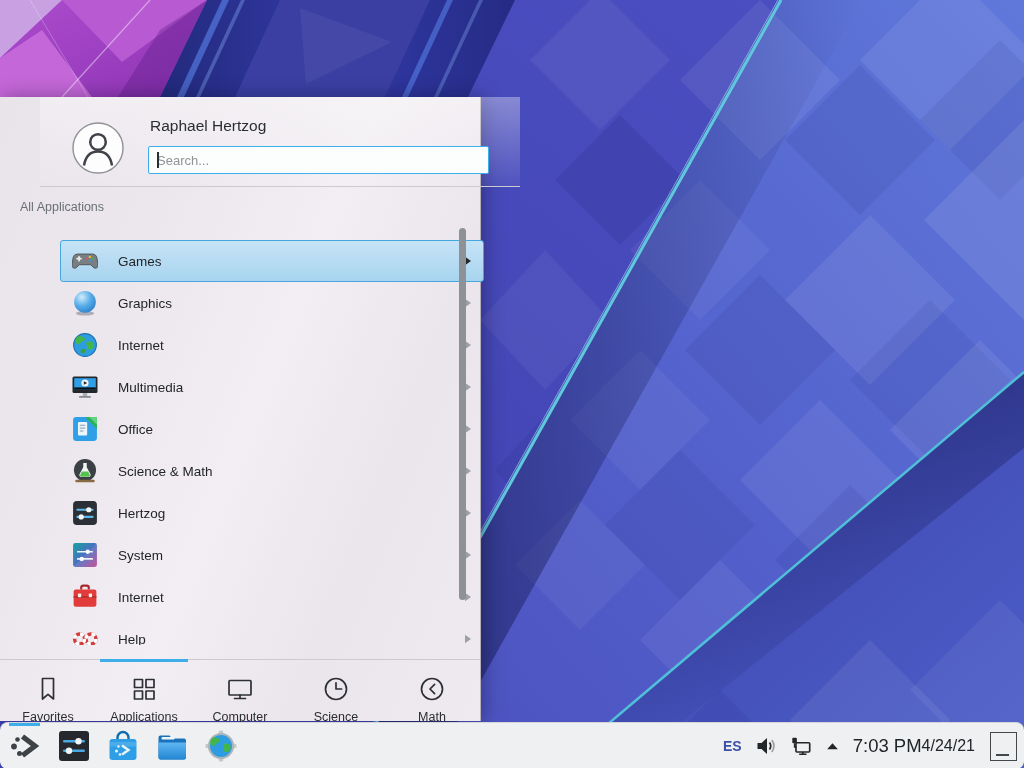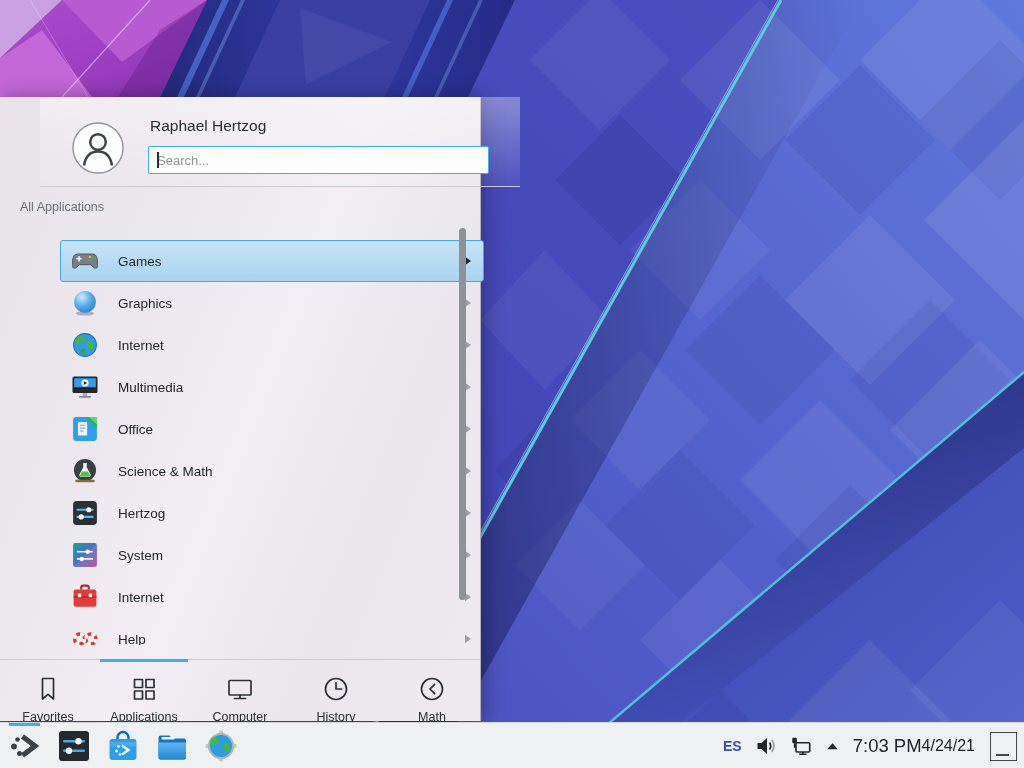--- a/index.html
+++ b/index.html
@@ -45,21 +45,21 @@
   .tab-indicator{position:absolute;top:-1px;height:3px;width:88px;background:#3daee9;}
   .tab{flex:1 1 0;display:flex;flex-direction:column;align-items:center;justify-content:flex-start;
     padding-top:14px;cursor:default;}
   .tab .ticon{width:30px;height:30px;}
   .tab .ticon svg{width:100%;height:100%;display:block;}
   .tab-label{margin-top:6px;font-size:12.5px;color:#2b2e31;}
   .oicon path,.oicon rect,.oicon circle{fill:none;stroke:#2c3034;stroke-width:1.7;stroke-linejoin:round;stroke-linecap:round;}
 
   
   .taskbar{position:absolute;left:0;top:722px;width:1024px;height:46px;background:#eff0f1;
-    border-top:1px solid #d4d6d8;display:flex;align-items:center;}
+    border-top:1px solid #d4d6d8;display:flex;align-items:center;border-radius:8px;}
   .tb-left{display:flex;align-items:center;gap:13px;padding-left:7px;}
   .tb-btn{position:relative;width:36px;height:38px;display:flex;align-items:center;justify-content:center;}
   .tb-btn svg{width:34px;height:34px;display:block;}
   .active-line{position:absolute;left:2px;top:-4px;width:31px;height:3px;background:#3daee9;}
   .tb-right{margin-left:auto;display:flex;align-items:center;gap:13px;padding-right:7px;}
   .kbd-layout{font-size:14px;font-weight:bold;color:#3c4fa8;}
   .tray-icon{width:22px;height:22px;}
   .tray-icon svg{width:100%;height:100%;display:block;}
   .tray-icon.small{width:15px;height:15px;}
   .clock{display:flex;flex-direction:row;align-items:center;line-height:1.05;color:#212529;}
@@ -410,21 +410,21 @@
           </span>
           <span class="tab-label">Computer</span>
         </div>
         <div class="tab">
           <span class="ticon">
             <svg viewBox="0 0 30 30" class="oicon">
               <circle cx="15" cy="15" r="10.5"></circle>
               <path d="M15 15V8.8M15 15h5.6"></path>
             </svg>
           </span>
-          <span class="tab-label">History</span>
+          <span class="tab-label">Science</span>
         </div>
         <div class="tab">
           <span class="ticon">
             <svg viewBox="0 0 30 30" class="oicon">
               <circle cx="15" cy="15" r="10.5"></circle>
               <path d="M17.6 10.4L13 15l4.6 4.6"></path>
             </svg>
           </span>
           <span class="tab-label">Math</span>
         </div>

